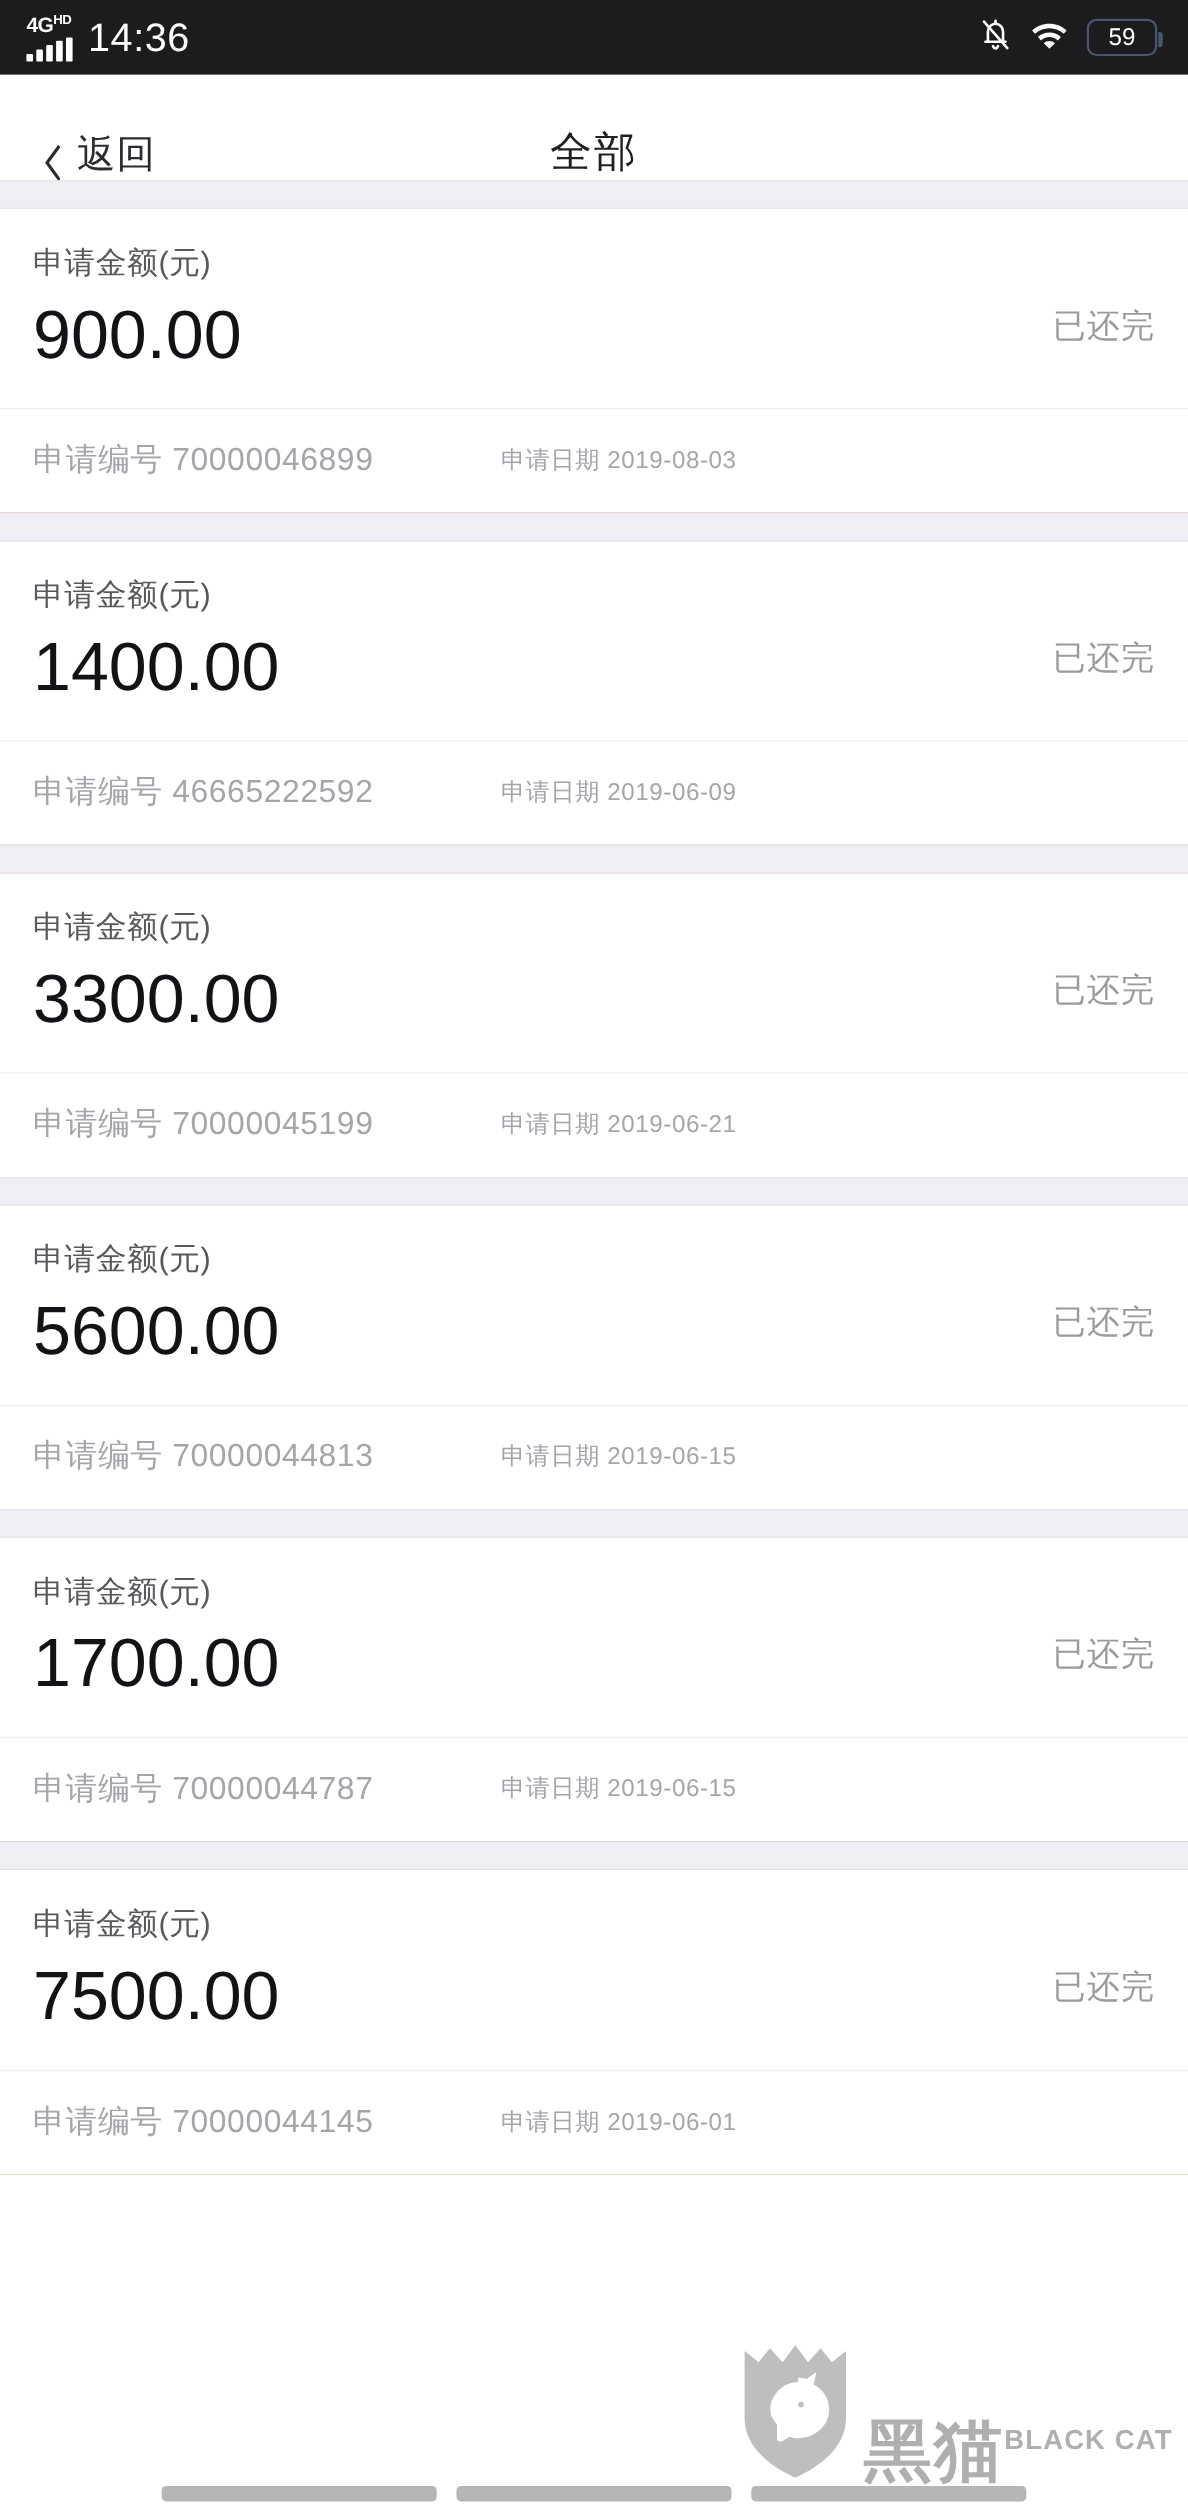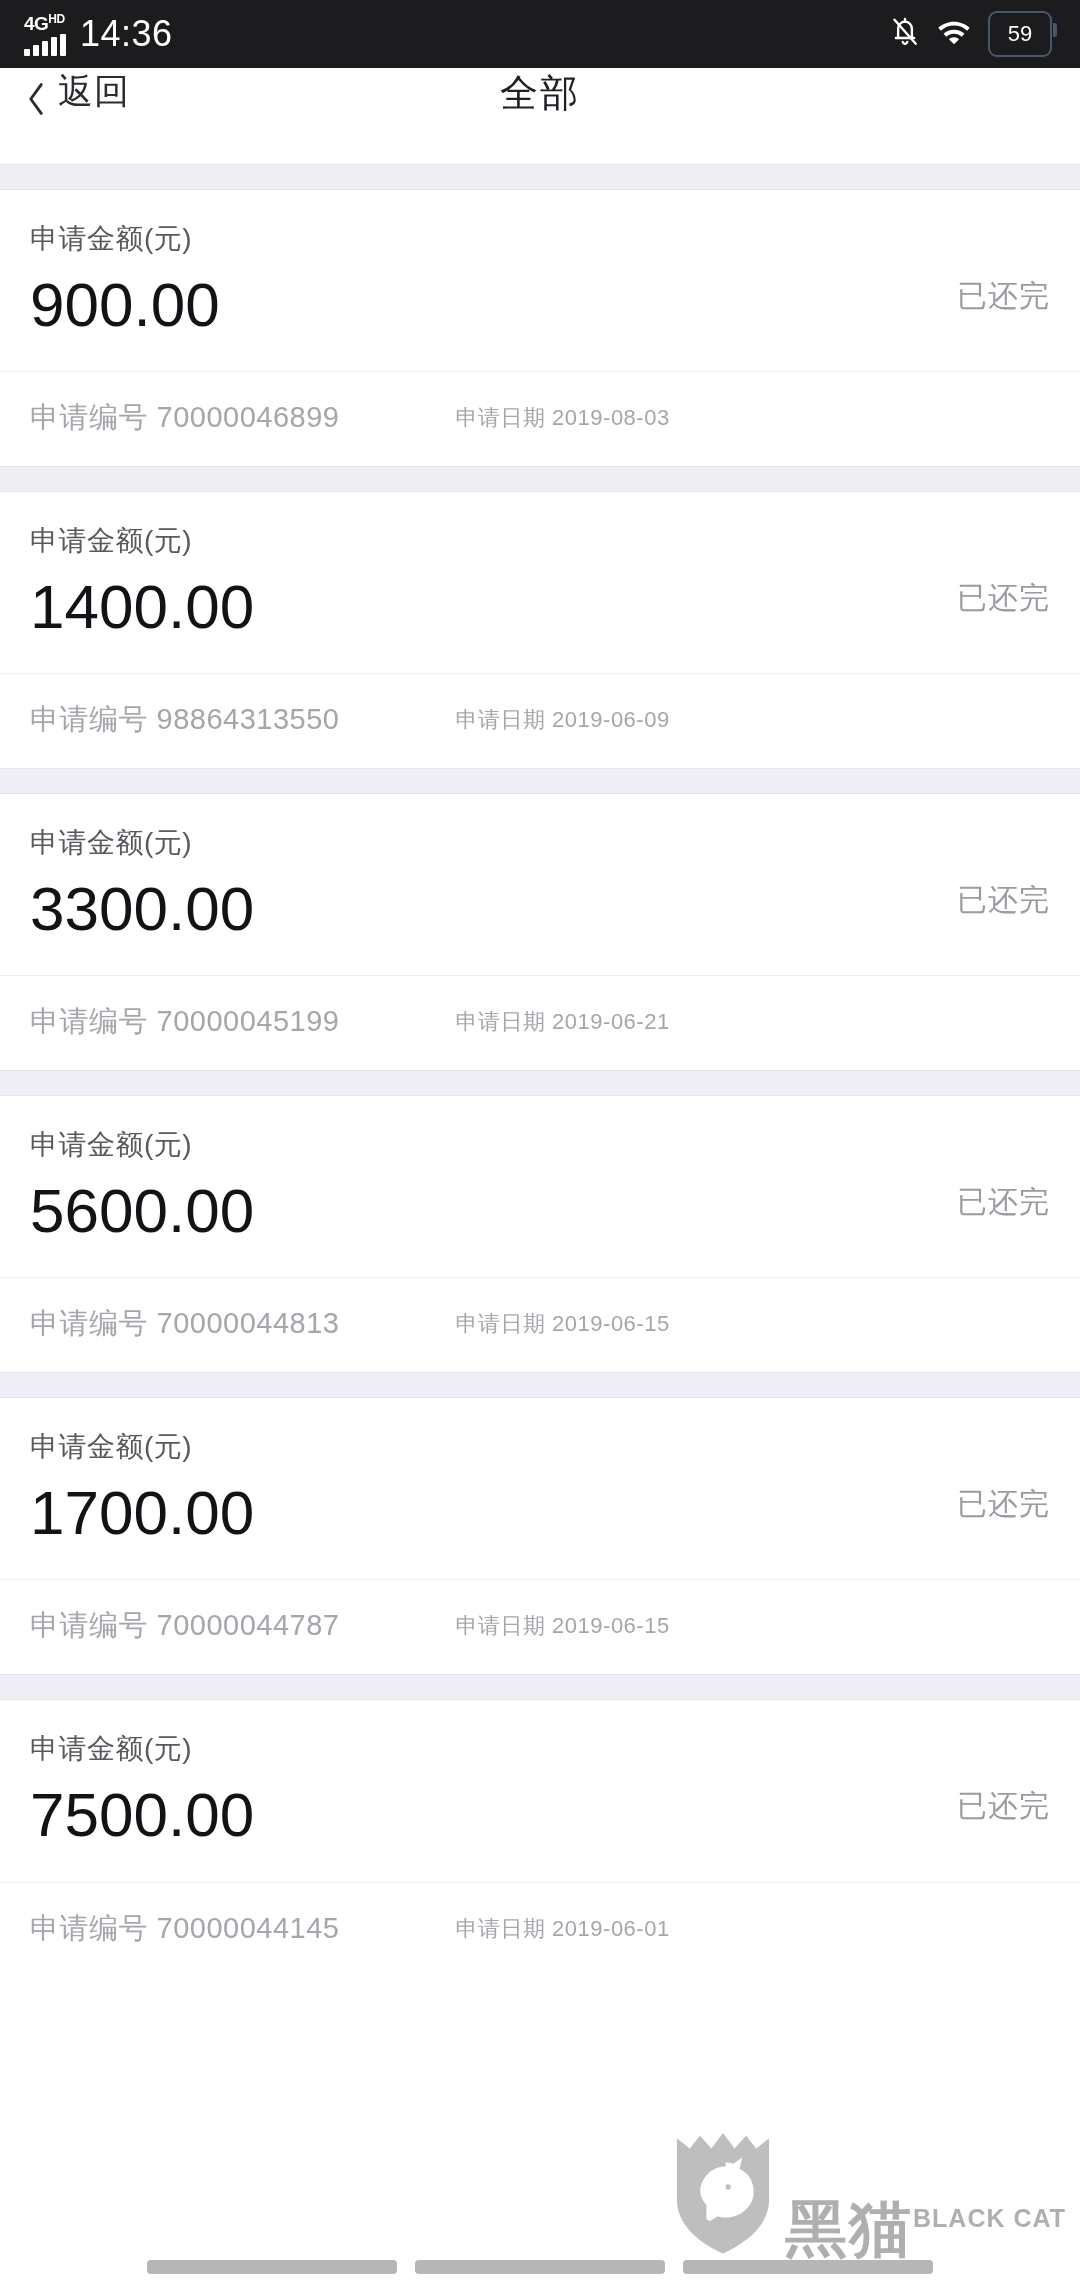--- a/index.html
+++ b/index.html
@@ -25,32 +25,32 @@
   .bars i{ display:block; width:6px; background:#fff; border-radius:1px; }
   .bars i:nth-child(1){ height:7px; }
   .bars i:nth-child(2){ height:11px; }
   .bars i:nth-child(3){ height:15px; }
   .bars i:nth-child(4){ height:19px; }
   .bars i:nth-child(5){ height:22px; }
   .clock{ font-size:36px; font-weight:400; letter-spacing:0.5px; padding-bottom:1px; }
   .sb-right{ display:flex; align-items:center; gap:17px; }
   .batt{
     display:flex; align-items:center; justify-content:center;
-    min-width:64px; height:46px; border:2px solid #4a5670; border-radius:9px;
+    min-width:64px; height:34px; border:2px solid #4a5670; border-radius:9px;
     font-size:22px; font-weight:500; color:#fff; position:relative; padding:0 6px;
   }
   .batt:after{
     content:""; position:absolute; right:-7px; top:10px;
     width:4px; height:14px; background:#4a5670; border-radius:0 3px 3px 0;
   }
 
   
   .navbar{
     position:relative; height:96px; background:#ffffff;
-    display:flex; align-items:flex-start;
+    display:flex; align-items:flex-end;padding-left:12px;
   }
   .nav-back{
     display:flex; align-items:center; gap:12px;
     padding-left:26px; color:#2b2b31;
   }
   .chev{ display:block; width:20px; height:20px; }
   .nav-back-label{ font-size:35px; color:#2b2b31; letter-spacing:1px; }
   .nav-title{
     position:absolute; left:0; right:0; text-align:center;
     font-size:38px; color:#1f1f24; letter-spacing:2px; pointer-events:none;
@@ -172,21 +172,21 @@
     </div>
     <div class="gap"></div>
 
     <div class="card">
       <div class="card-main">
         <div class="amt-label">申请金额(元)</div>
         <div class="amt-value">1400.00</div>
         <div class="status">已还完</div>
       </div>
       <div class="card-meta">
-        <div class="meta-no"><span>申请编号</span> <span>98864313550</span></div>
+        <div class="meta-no"><span>申请编号</span> <span>46665222592</span></div>
         <div class="meta-date"><span>申请日期</span> <span>2019-06-09</span></div>
       </div>
     </div>
     <div class="gap"></div>
 
     <div class="card">
       <div class="card-main">
         <div class="amt-label">申请金额(元)</div>
         <div class="amt-value">3300.00</div>
         <div class="status">已还完</div>

